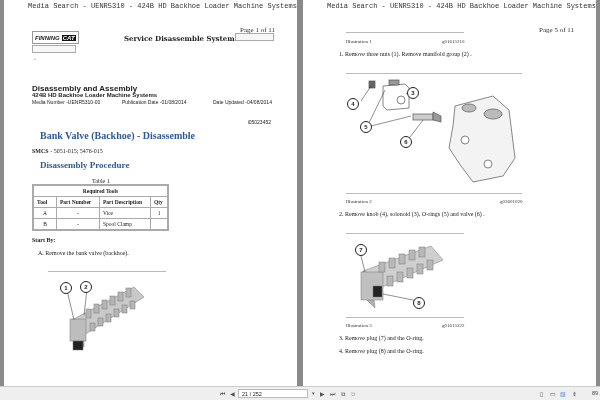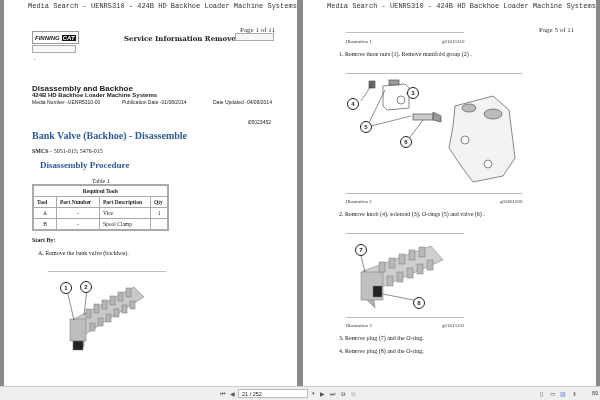--- a/index.html
+++ b/index.html
@@ -11,21 +11,21 @@
   .hdr.l{left:24px;font-family:Liberation Mono, monospace;}
   .hdr.r{right:22px;margin-top:24px;}
   .logo{position:absolute;left:28px;top:31px;border:1px solid #999;padding:1px 2px;height:9px;display:flex;align-items:center;gap:2px;font:italic bold 6px "Liberation Sans",sans-serif;}
   .logo .cat{background:#111;color:#fff;font-size:6px;padding:0 1px;}
   .sel{position:absolute;border:1px solid #aaa;background:#f7f7f7;height:6px;}
   .sis{position:absolute;left:120px;top:34px;font:bold 7px "DejaVu Serif",serif;}
   .t1{position:absolute;left:28px;top:84px;font:bold 8px "Liberation Sans",sans-serif;}
   .t2{position:absolute;left:28px;top:92px;font:bold 6px "Liberation Sans",sans-serif;}
   .meta{position:absolute;top:99px;font:5px "Liberation Sans",sans-serif;}
   .docid{position:absolute;right:26px;top:119px;font:5px "Liberation Sans",sans-serif;}
-  .h1{position:absolute;left:28px;top:130px;font:bold 10px "Liberation Serif",serif;color:#2e5a96;text-align:right;}
+  .h1{position:absolute;left:36px;top:130px;font:bold 10px "Liberation Serif",serif;color:#2e5a96;text-align:right;}
   .smcs{position:absolute;left:28px;top:148px;font-size:6px;}
   .h2{position:absolute;left:28px;top:160px;font:bold 9px "Liberation Serif",serif;color:#2e5a96;padding-left:8px;}
   .tcap{position:absolute;left:88px;top:178px;font-size:6px;}
   table.tools{position:absolute;left:28px;top:184px;border-collapse:collapse;font-size:5.5px;border:2px solid #aaa;}
   table.tools td,table.tools th{border:1px solid #aaa;padding:1px 3px;height:8px;text-align:left;}
   table.tools th.c,table.tools td.c{text-align:center;}
   .startby{position:absolute;left:28px;top:237px;font:bold 6px "Liberation Serif",serif;}
   .stepA{position:absolute;left:34px;top:250px;font-size:6px;}
   .rule{position:absolute;height:1px;background:#bbb;}
   .cap{position:absolute;font-size:5px;color:#333;}
@@ -41,25 +41,25 @@
 
 <div class="page" id="page1">
   <div class="hdr l">Media Search - UENR5310 - 424B HD Backhoe Loader Machine Systems</div>
   <div class="hdr r">Page 1 of 11</div>
 
   <div class="logo">
     <span>FINNING</span>
     <span class="cat">CAT</span>
   </div>
   <div class="sel" style="left:28px;top:45px;width:42px;"></div>
-  <div class="sis">Service Information Remove</div>
+  <div class="sis">Service Disassemble System</div>
   <div class="sel" style="left:231px;top:33px;width:37px;"></div>
   <div style="position:absolute;left:30px;top:57px;font-size:5px;">◦</div>
 
-  <div class="t1">Disassembly and Backhoe</div>
+  <div class="t1">Disassembly and Assembly</div>
   <div class="t2">424B HD Backhoe Loader Machine Systems</div>
   <div class="meta" style="left:28px;">Media Number -UENR5310-00</div>
   <div class="meta" style="left:118px;">Publication Date -01/08/2014</div>
   <div class="meta" style="left:209px;">Date Updated -04/08/2014</div>
   <div class="docid">i05023452</div>
 
   <div class="h1">Bank Valve (Backhoe) - Disassemble</div>
   <div class="smcs"><b>SMCS</b><span> - 5051-015; 5476-015</span></div>
   <div class="h2">Disassembly Procedure</div>
 

